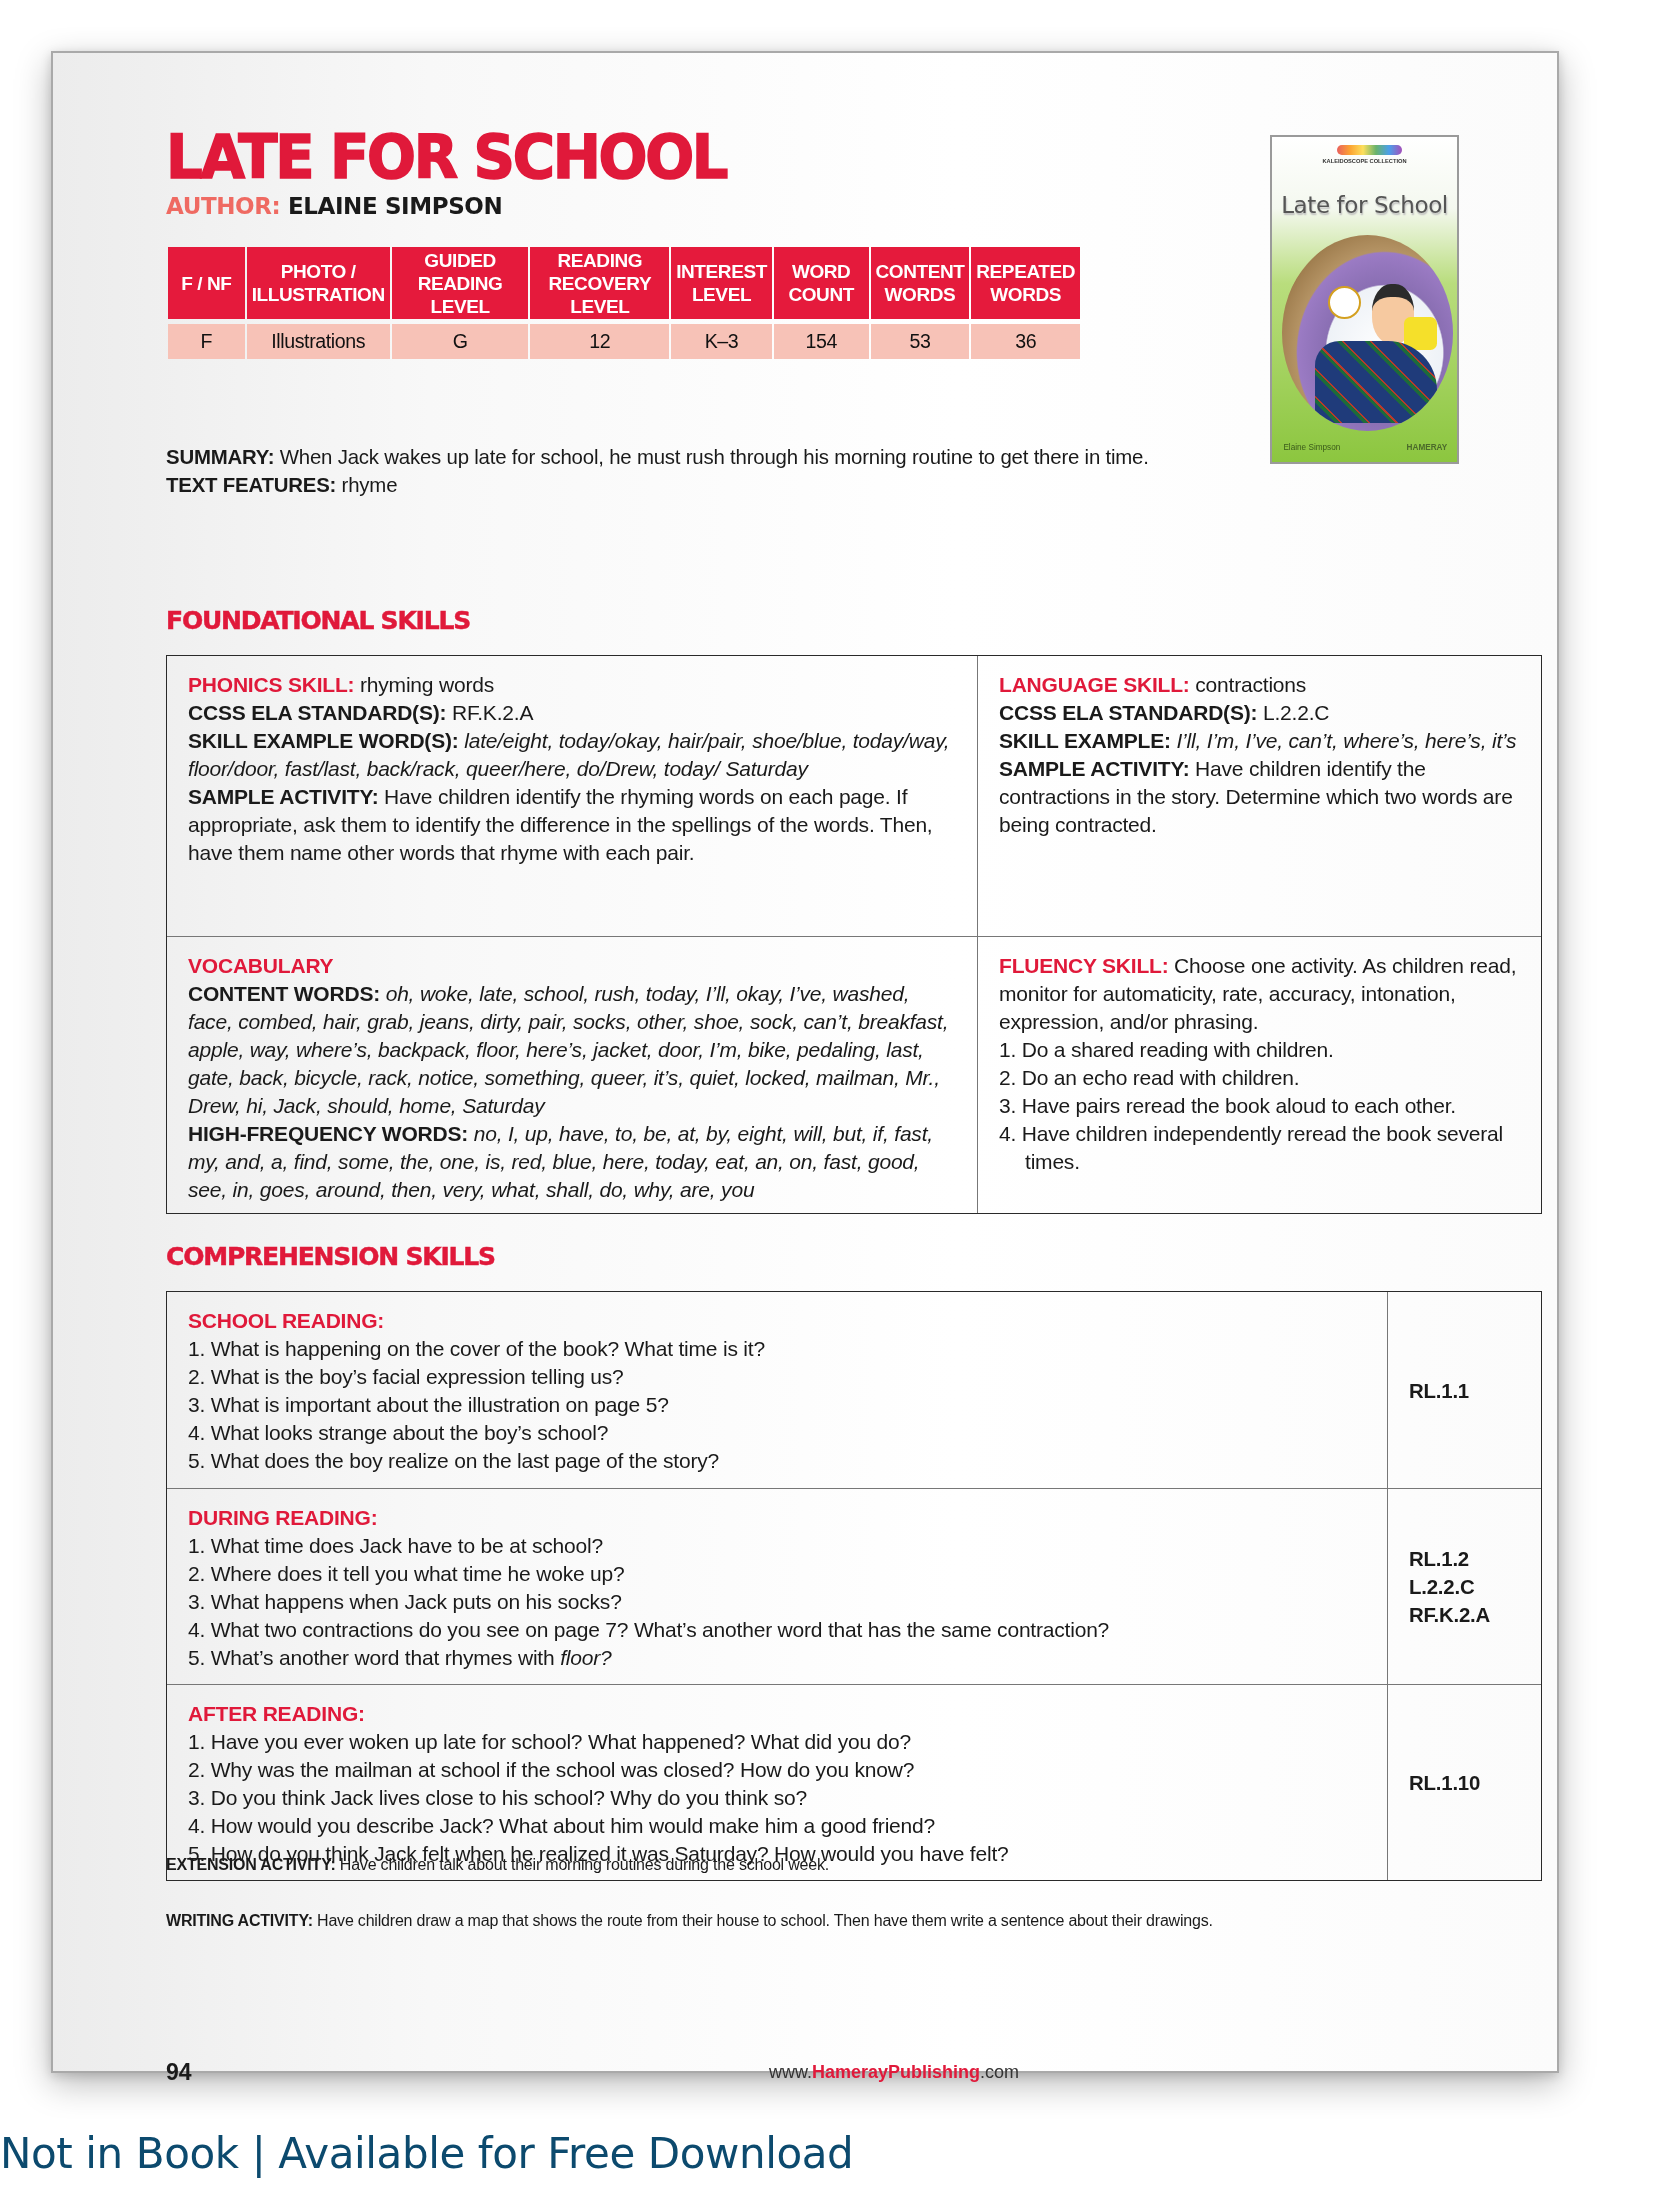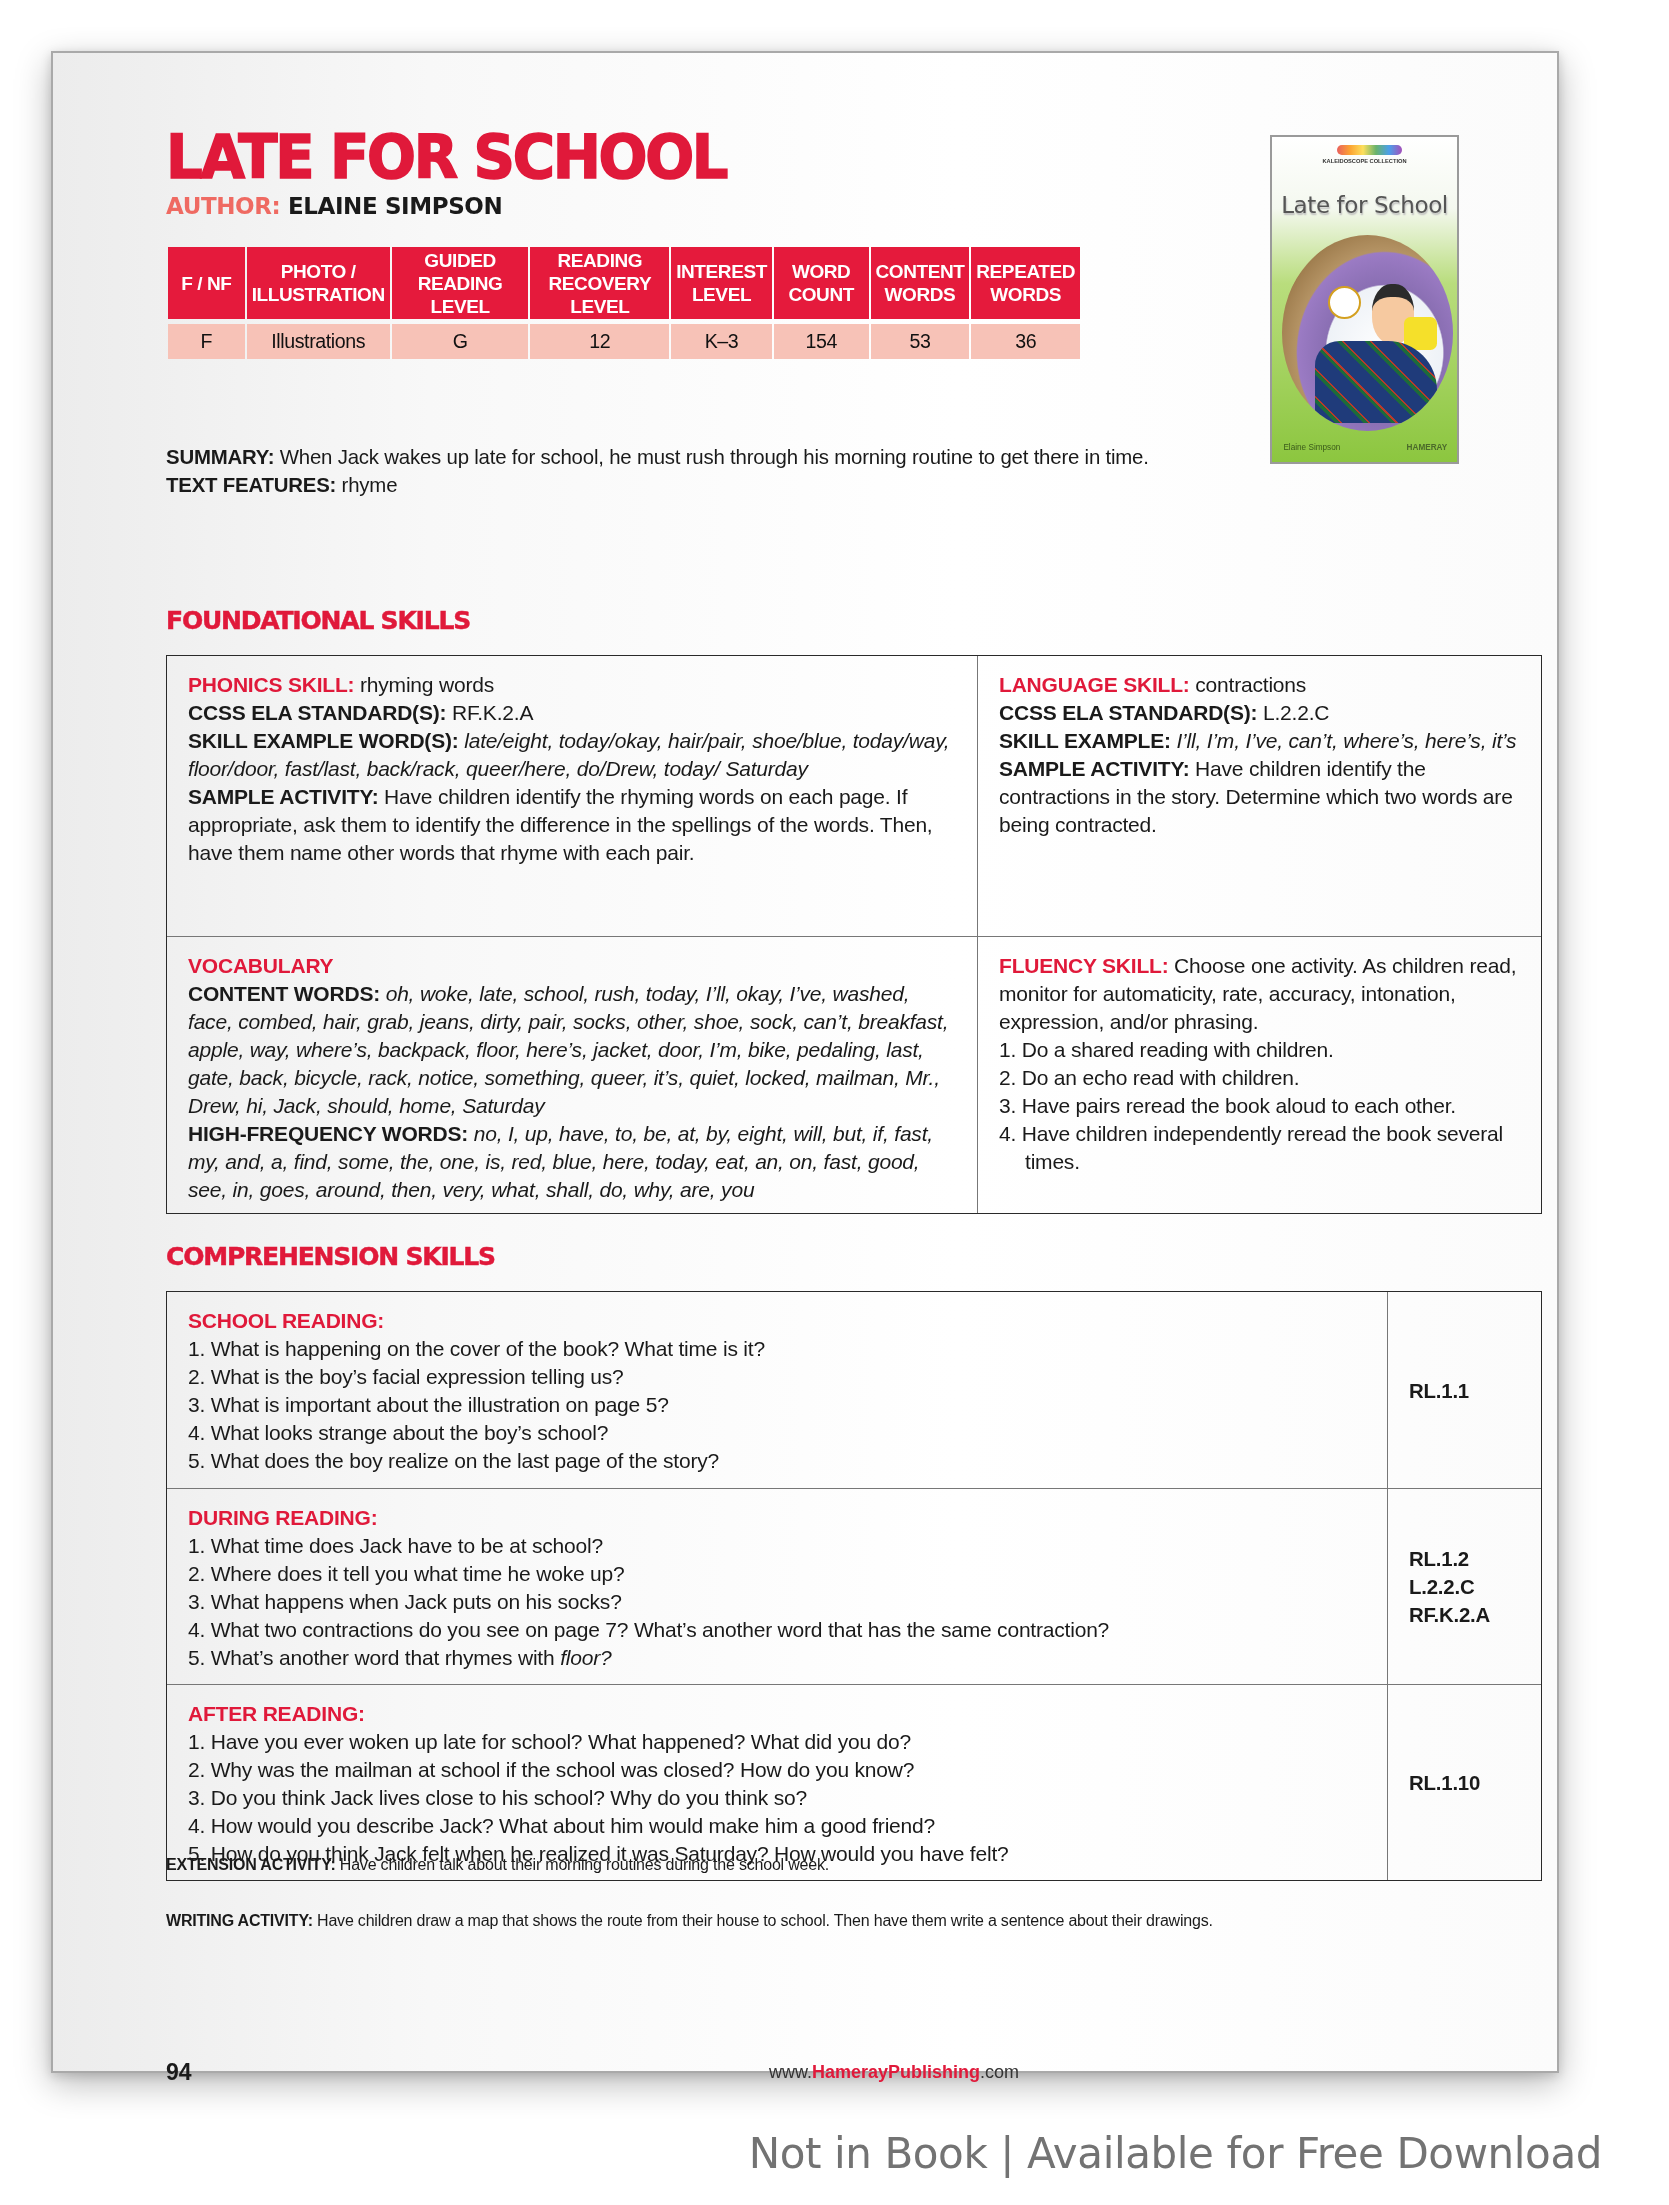--- a/index.html
+++ b/index.html
@@ -82,21 +82,21 @@
   .hang { padding-left: 26px; text-indent: -26px; }
 
   .comp { top: 1238px; grid-template-columns: 1220px 1fr; }
   .comp .std { display: flex; align-items: center; justify-content: flex-start; padding-left: 23px; font-weight: bold; font-size: 20.4px; line-height: 28px; }
   .comp .cell { padding: 14.7px 21px 13px 21px; }
 
   .bottomtext { left: 113px; font-size: 16px; line-height: 28px; letter-spacing: -0.2px; width: 1386px; }
   .pagenum { left: 113px; top: 2006px; font-weight: bold; font-size: 23px; }
   .url { left: 716px; top: 2009px; font-size: 18px; color: #333; }
   .url .brand { color: #e0193a; font-weight: bold; }
-  .caption { left: 0; width: 1602px; top: 2129px; text-align: right; font-family: "DejaVu Sans", sans-serif; font-size: 42px; color: #737373; letter-spacing: -0.4px; }
+  .caption { left: 0; width: 1602px; top: 2129px; text-align: left; font-family: "DejaVu Sans", sans-serif; font-size: 42px; color: #0c4a6e; letter-spacing: -0.4px; }
 </style>
 </head>
 <body>
 
 <div class="page">
 
   <h1 class="abs title">LATE FOR SCHOOL</h1>
   <div class="abs author">
     <span class="lbl">AUTHOR:</span>
     <span class="val">ELAINE SIMPSON</span>

